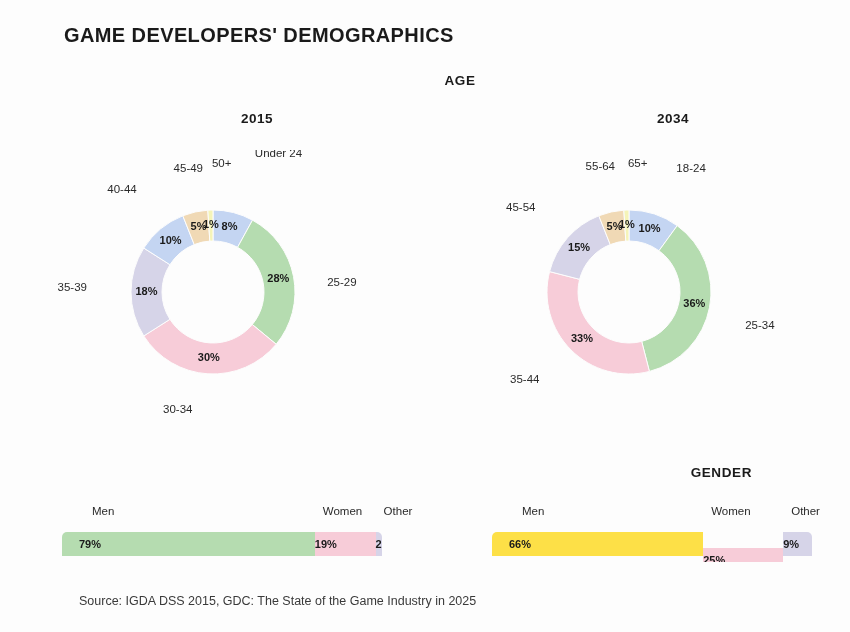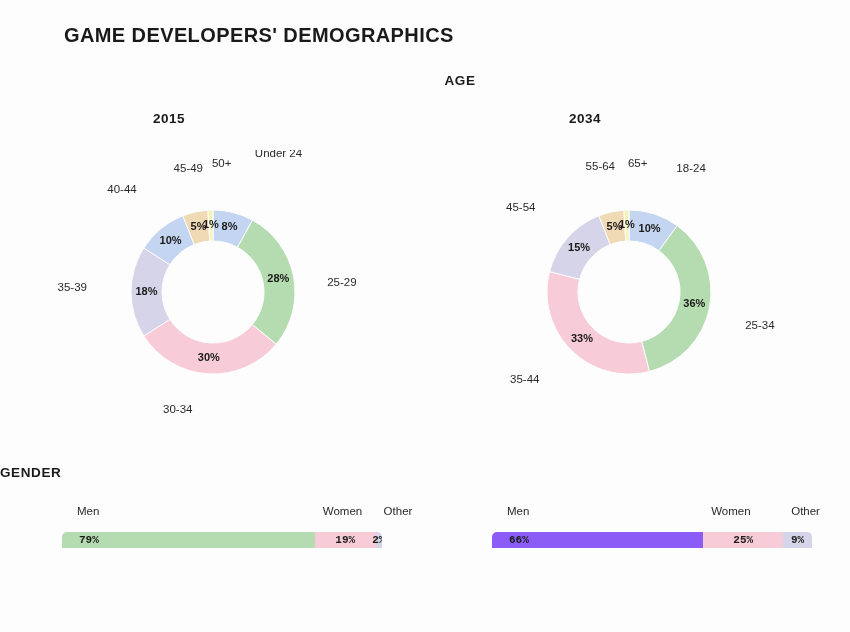--- a/index.html
+++ b/index.html
@@ -39,34 +39,34 @@
     font-weight: bold;
     letter-spacing: 0.6px;
     color: #1a1a1a;
     padding-left: 35px;
   }
   #gender-heading {
     position: absolute;
     left: 0;
     top: 465px;
     width: 752px;
-    text-align: left;
+    text-align: right;
     font-size: 13.5px;
     font-weight: bold;
     letter-spacing: 0.6px;
     color: #1a1a1a;
   }
   .year-heading {
     position: absolute;
     top: 111px;
     font-size: 13.5px;
     font-weight: bold;
     letter-spacing: 0.5px;
     color: #1a1a1a;
-    text-align: left;
+    text-align: right;
     width: 120px;
   }
   #year-2015 { left: 153px; }
   #year-2025 { left: 569px; }
 
   .donut-wrap {
     position: absolute;
     top: 150px;
     width: 420px;
     height: 285px;
@@ -100,43 +100,43 @@
   #bars-2025 { left: 492px; width: 320px; }
   .bar-legend {
     position: relative;
     height: 18px;
   }
   .bar-legend span {
     position: absolute;
     font-size: 11.5px;
     color: #2a2a2a;
     top: 0;
+    margin-left: 15px;
   }
   .bar-track {
     position: absolute;
     top: 27px;
     left: 0;
     width: 320px;
     height: 30px;
     display: flex;
     border-radius: 5px;
     overflow: hidden;
   }
   .bar-seg {
-    height: 16px;
+    height: 24px;
     display: flex;
     align-items: center;
     font-size: 11px;
     font-weight: bold;
     color: #1a1a1a;
     box-sizing: border-box;
-    font-family: Liberation Mono, monospace;
   }
   .bar-seg.men { padding-left: 17px; }
-  .bar-seg.women, .bar-seg.other { justify-content: center; }
+  .bar-seg.women, .bar-seg.other { justify-content: flex-start; }
 
   #source-note {
     position: absolute;
     left: 79px;
     top: 594px;
     font-size: 12.5px;
     color: #3a3a3a;
   }
 </style>
 </head>
@@ -233,26 +233,27 @@
       </div>
   </div>
 
   <div class="bar-section" id="bars-2025">
     <div class="bar-legend" id="bar-legend-3">
         <span style="left: 15px;">Men</span>
         <span style="left: 66%; margin-left: 8px;">Women</span>
         <span style="left: 91%; margin-left: 8px;">Other</span>
       </div>
     <div class="bar-track" id="bar-track-3">
-        <div class="bar-seg men" style="width: 66%; background: #8b5cf6;">
+        <div class="bar-seg men" style="width: 66%; background: #fde047;">
           <span>66%</span>
         </div>
-        <div class="bar-seg women" style="width: 25%; background: rgb(247, 204, 216);">
+        <div class="bar-seg women" style="width: 25%; background: rgb(247, 204, 216); margin-top: 16px;">
           <span>25%</span>
         </div>
         <div class="bar-seg other" style="width: 9%; background: rgb(214, 212, 232);">
           <span>9%</span>
         </div>
       </div>
   </div>
 
+  <div id="source-note">Source: IGDA DSS 2015, GDC: The State of the Game Industry in 2025</div>
 
 </div>
 
 </body></html>

